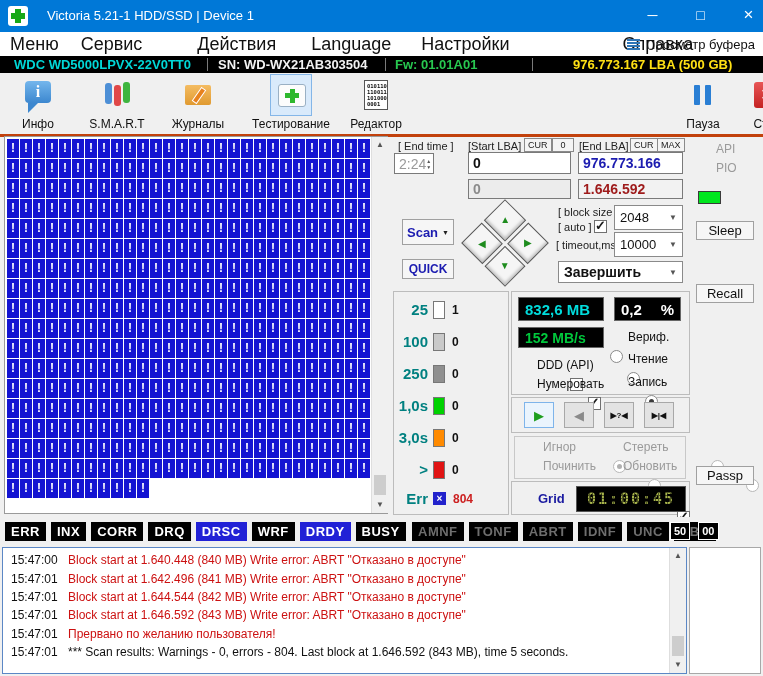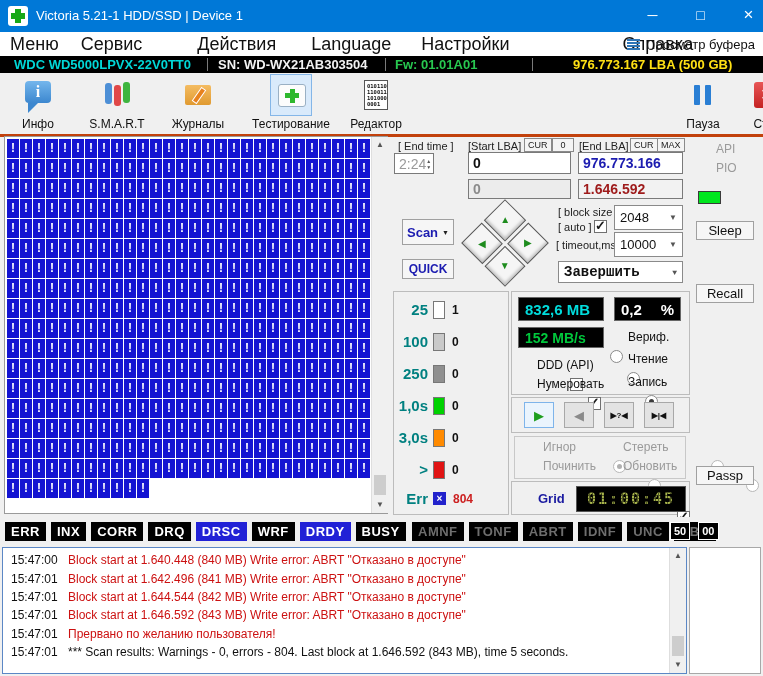--- a/index.html
+++ b/index.html
@@ -4,21 +4,21 @@
 <style>
   html,body{margin:0;padding:0;background:#888;}
   #app{position:relative;width:763px;height:676px;background:#f0f0f0;overflow:hidden;
        font-family:"Liberation Sans",sans-serif;color:#111;}
   .abs{position:absolute;}
   
   #titlebar{position:absolute;left:0;top:0;width:763px;height:32px;background:#0078d7;color:#fff;}
   #app-icon{position:absolute;left:8px;top:6px;width:20px;height:20px;background:#fff;border-radius:3px;}
   #app-icon::after{content:"";position:absolute;left:3px;top:7px;width:14px;height:6px;background:#18a818;}
   #app-icon::before{content:"";position:absolute;left:7px;top:3px;width:6px;height:14px;background:#18a818;}
-  #title-text{position:absolute;left:36px;top:8px;font-size:13px;white-space:nowrap;}
+  #title-text{position:absolute;left:47px;top:8px;font-size:13px;white-space:nowrap;}
   .wbtn{position:absolute;top:0;width:45px;height:32px;text-align:center;line-height:30px;font-size:14px;color:#fff;}
   
   #menubar{position:absolute;left:0;top:32px;width:763px;height:24px;background:#ffffff;}
   #menu-items{display:flex;height:24px;align-items:center;}
   .menu-item{font-size:18px;color:#111;white-space:nowrap;}
   .menu-item:nth-child(1){margin-left:10px;}
   .menu-item:nth-child(2){margin-left:22px;}
   .menu-item:nth-child(3){margin-left:55px;}
   .menu-item:nth-child(4){margin-left:35px;}
   .menu-item:nth-child(5){margin-left:30px;}
@@ -758,21 +758,21 @@
   <span class="cb ck abs" style="left:594px;top:219px;"></span>
   <div class="select" style="left:614px;top:205px;width:69px;height:25px;">
     <span>2048</span>
       <span class="chev">▼</span>
   </div>
   <div class="slabel" style="left:556px;top:239px;">[ timeout,ms ]</div>
   <div class="select" style="left:614px;top:232px;width:69px;height:25px;">
     <span>10000</span>
       <span class="chev">▼</span>
   </div>
-  <div class="select" style="left:558px;top:261px;width:125px;height:22px;font-weight:bold;font-size:14px;font-family:Liberation Mono, monospace;">
+  <div class="select" style="left:558px;top:261px;width:125px;height:22px;font-weight:bold;font-size:14px;">
     <span>Завершить</span>
       <span class="chev">▼</span>
   </div>
 
   
   <div class="gbox" style="left:393px;top:291px;width:116px;height:224px;"></div>
   <div class="gbox" style="left:511px;top:291px;width:179px;height:104px;"></div>
   <div class="gbox" style="left:511px;top:397px;width:179px;height:36px;"></div>
   <div class="gbox" style="left:514px;top:436px;width:172px;height:43px;border-color:#c8c8c8;"></div>
   <div class="gbox" style="left:511px;top:481px;width:179px;height:34px;"></div>

